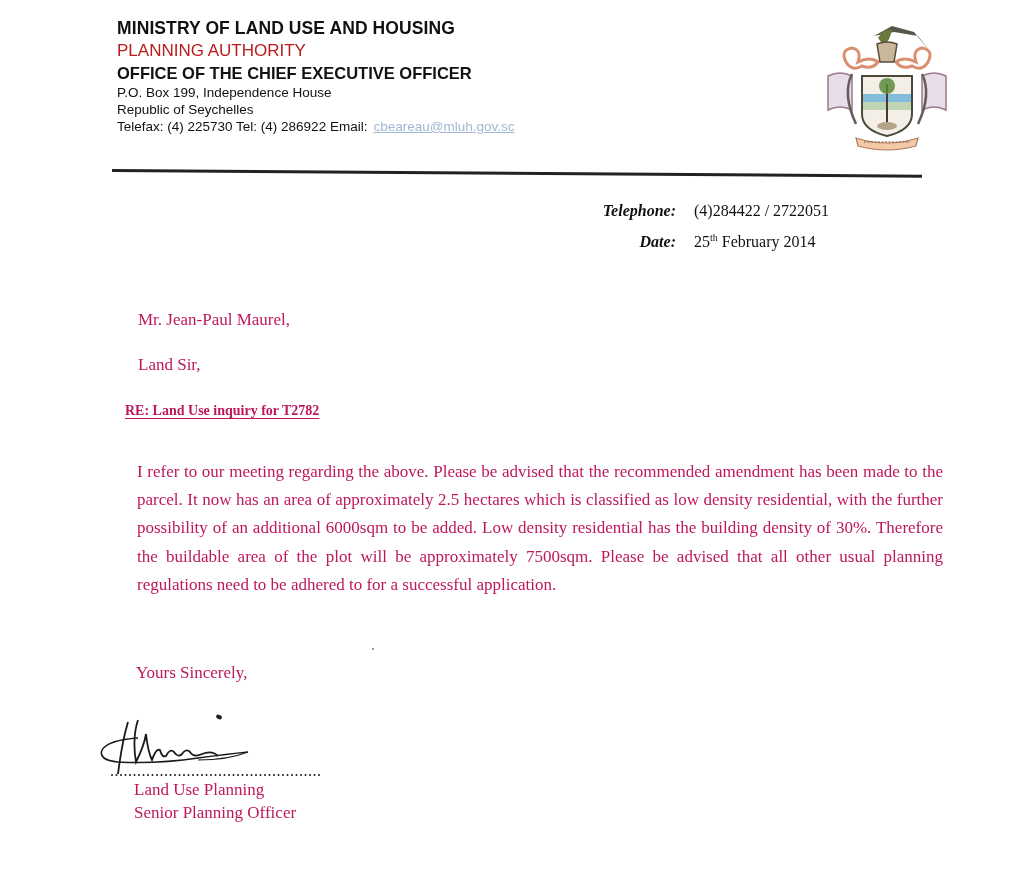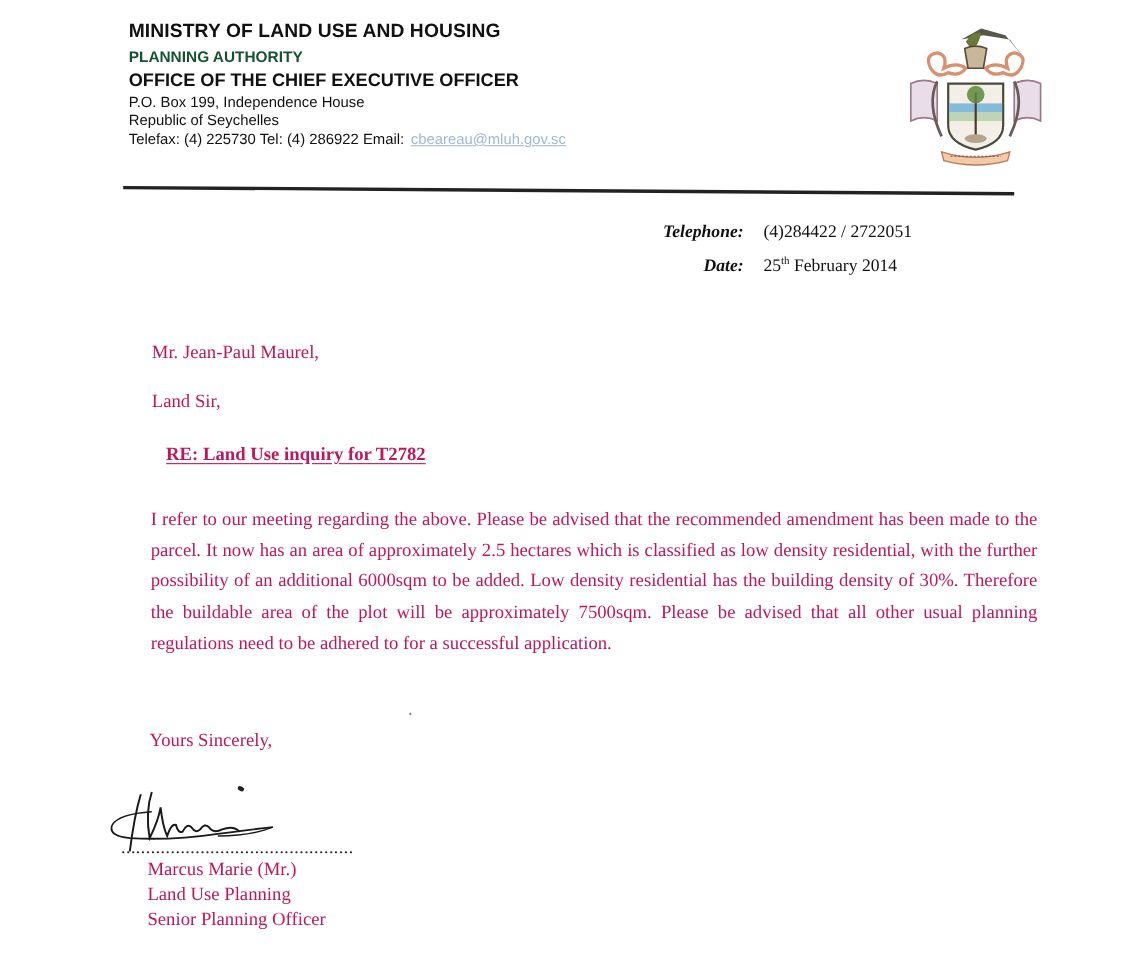--- a/index.html
+++ b/index.html
@@ -7,21 +7,21 @@
       width: 1024px; height: 883px;
       background: #ffffff;
       position: relative;
       overflow: hidden;
       color: #1a1a1a;
     }
     .page { position: absolute; left: 0; top: 0; width: 1024px; height: 883px; }
 
     .letterhead { position: absolute; left: 117px; top: 16px; font-family: "Liberation Sans", sans-serif; }
     .lh-org1 { font-size: 17.5px; font-weight: bold; letter-spacing: 0.1px; line-height: 24px; color: #111; }
-    .lh-org2 { font-size: 14px; font-weight: bold; line-height: 22px; color: #14532d; }
+    .lh-org2 { font-size: 17px; font-weight: normal; line-height: 22px; color: #b91c1c; }
     .lh-org3 { font-size: 16.5px; font-weight: bold; line-height: 22px; color: #111; }
     .lh-line { font-size: 13.5px; line-height: 17px; color: #111; }
     .lh-email { color: #8aa6c8; text-decoration: underline; margin-left: 6px; opacity: 0.8; text-align: center; }
 
     .crest { position: absolute; left: 822px; top: 14px; width: 130px; height: 140px; }
 
     .rule {
       position: absolute; left: 112px; top: 169px; width: 810px; height: 3px;
       background: #222;
       transform: rotate(0.4deg); transform-origin: left center;
@@ -33,21 +33,21 @@
       width: 136px; text-align: right; font-style: italic; font-weight: bold;
       font-size: 16px; color: #111; font-family: "Liberation Serif", serif;
     }
     .meta-value { margin-left: 18px; font-size: 16px; color: #111; font-family: "Liberation Serif", serif; }
     .meta-value sup { font-size: 10px; }
 
     .body-text { font-family: "Liberation Serif", serif; color: #be185d; margin-left: 25px; }
     .addressee { position: absolute; left: 113px; top: 310px; font-size: 17px; }
     .salutation { position: absolute; left: 113px; top: 355px; font-size: 17px; }
     .subject {
-      position: absolute; left: 126px; top: 403px; font-size: 17px; font-weight: bold;
+      position: absolute; left: 100px; top: 403px; font-size: 14px; font-weight: bold;
       text-decoration: underline; text-underline-offset: 3px;
     }
     .paragraph {
       position: absolute; left: 112px; top: 458px; width: 806px;
       font-size: 17px; line-height: 28.2px; text-align: justify;
     }
     .closing { position: absolute; left: 111px; top: 663px; font-size: 17px; }
 
     .signature { position: absolute; left: 98px; top: 712px; width: 160px; height: 70px; }
     .sig-dots {
@@ -131,18 +131,17 @@
       <path d="M30 10 Q24 30 20 62" fill="none" stroke="#1a1a1a" stroke-width="1.8"></path>
       <path d="M4 38 Q0 48 20 50 Q60 52 100 46 Q130 42 150 40" fill="none" stroke="#1a1a1a" stroke-width="1.6"></path>
       <path d="M4 38 Q10 28 40 26" fill="none" stroke="#1a1a1a" stroke-width="1.4"></path>
       <path d="M40 8 Q34 26 38 50 Q46 34 48 22 Q50 40 54 48 Q58 36 62 38 Q64 46 68 44 Q72 36 76 40 Q80 46 84 42 Q88 36 92 40 Q96 46 104 42 Q114 38 120 44" fill="none" stroke="#1a1a1a" stroke-width="1.8"></path>
       <path d="M100 48 Q130 48 150 40" fill="none" stroke="#1a1a1a" stroke-width="1.2"></path>
     </svg>
   </div>
   <div class="sig-dots">...............................................</div>
 
   <div class="body-text sig-block">
-    <div>Marcus Marie (Mr.)</div>
     <div>Land Use Planning</div>
     <div>Senior Planning Officer</div>
   </div>
 
 </div>
 
 </body></html>

